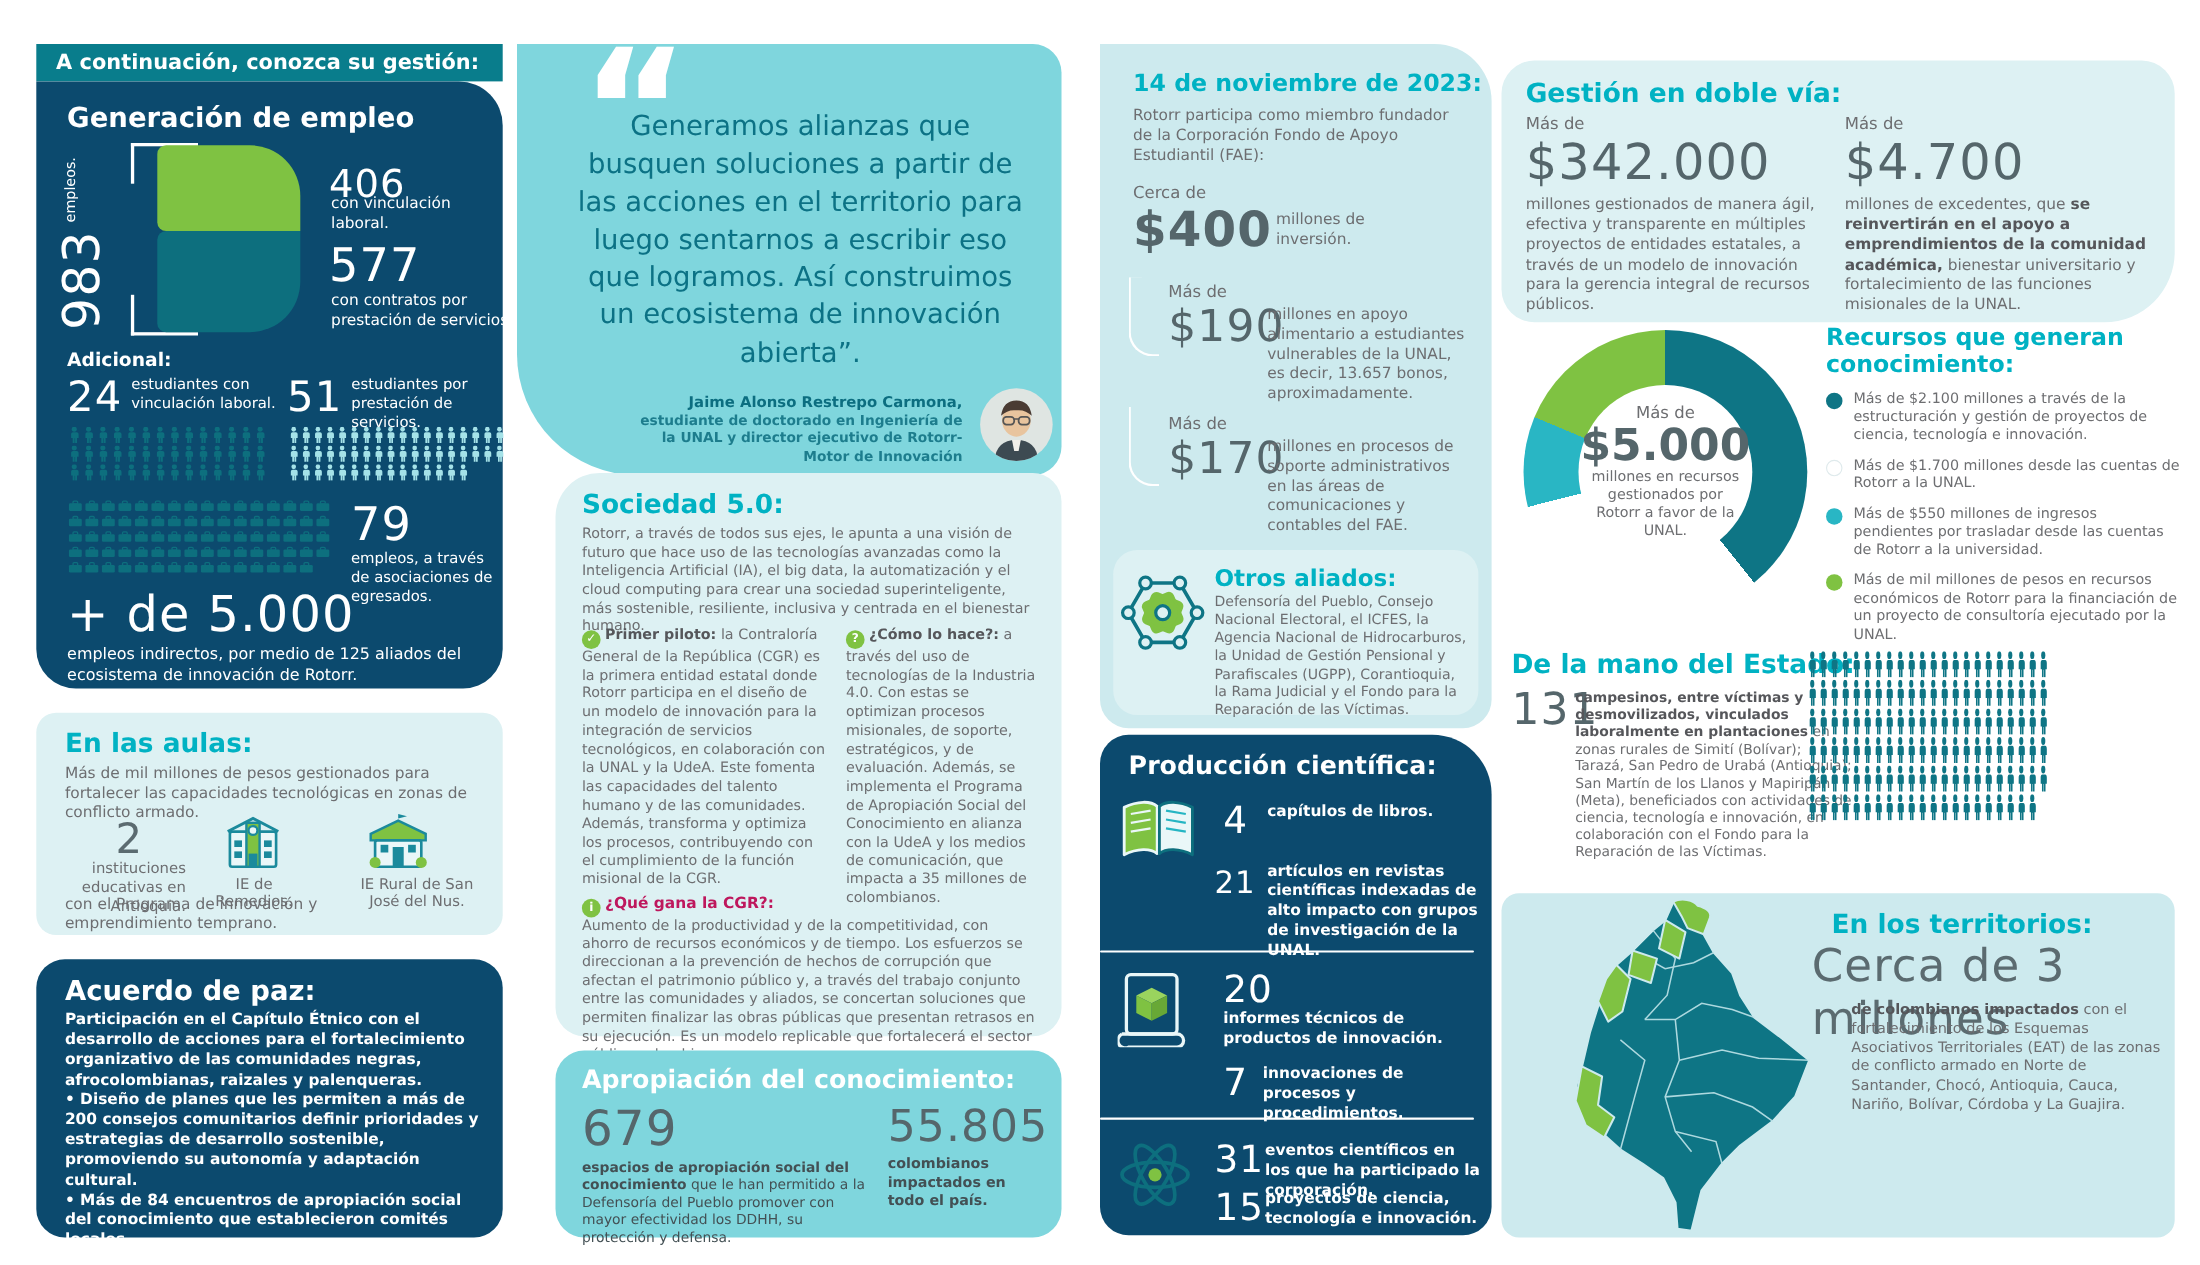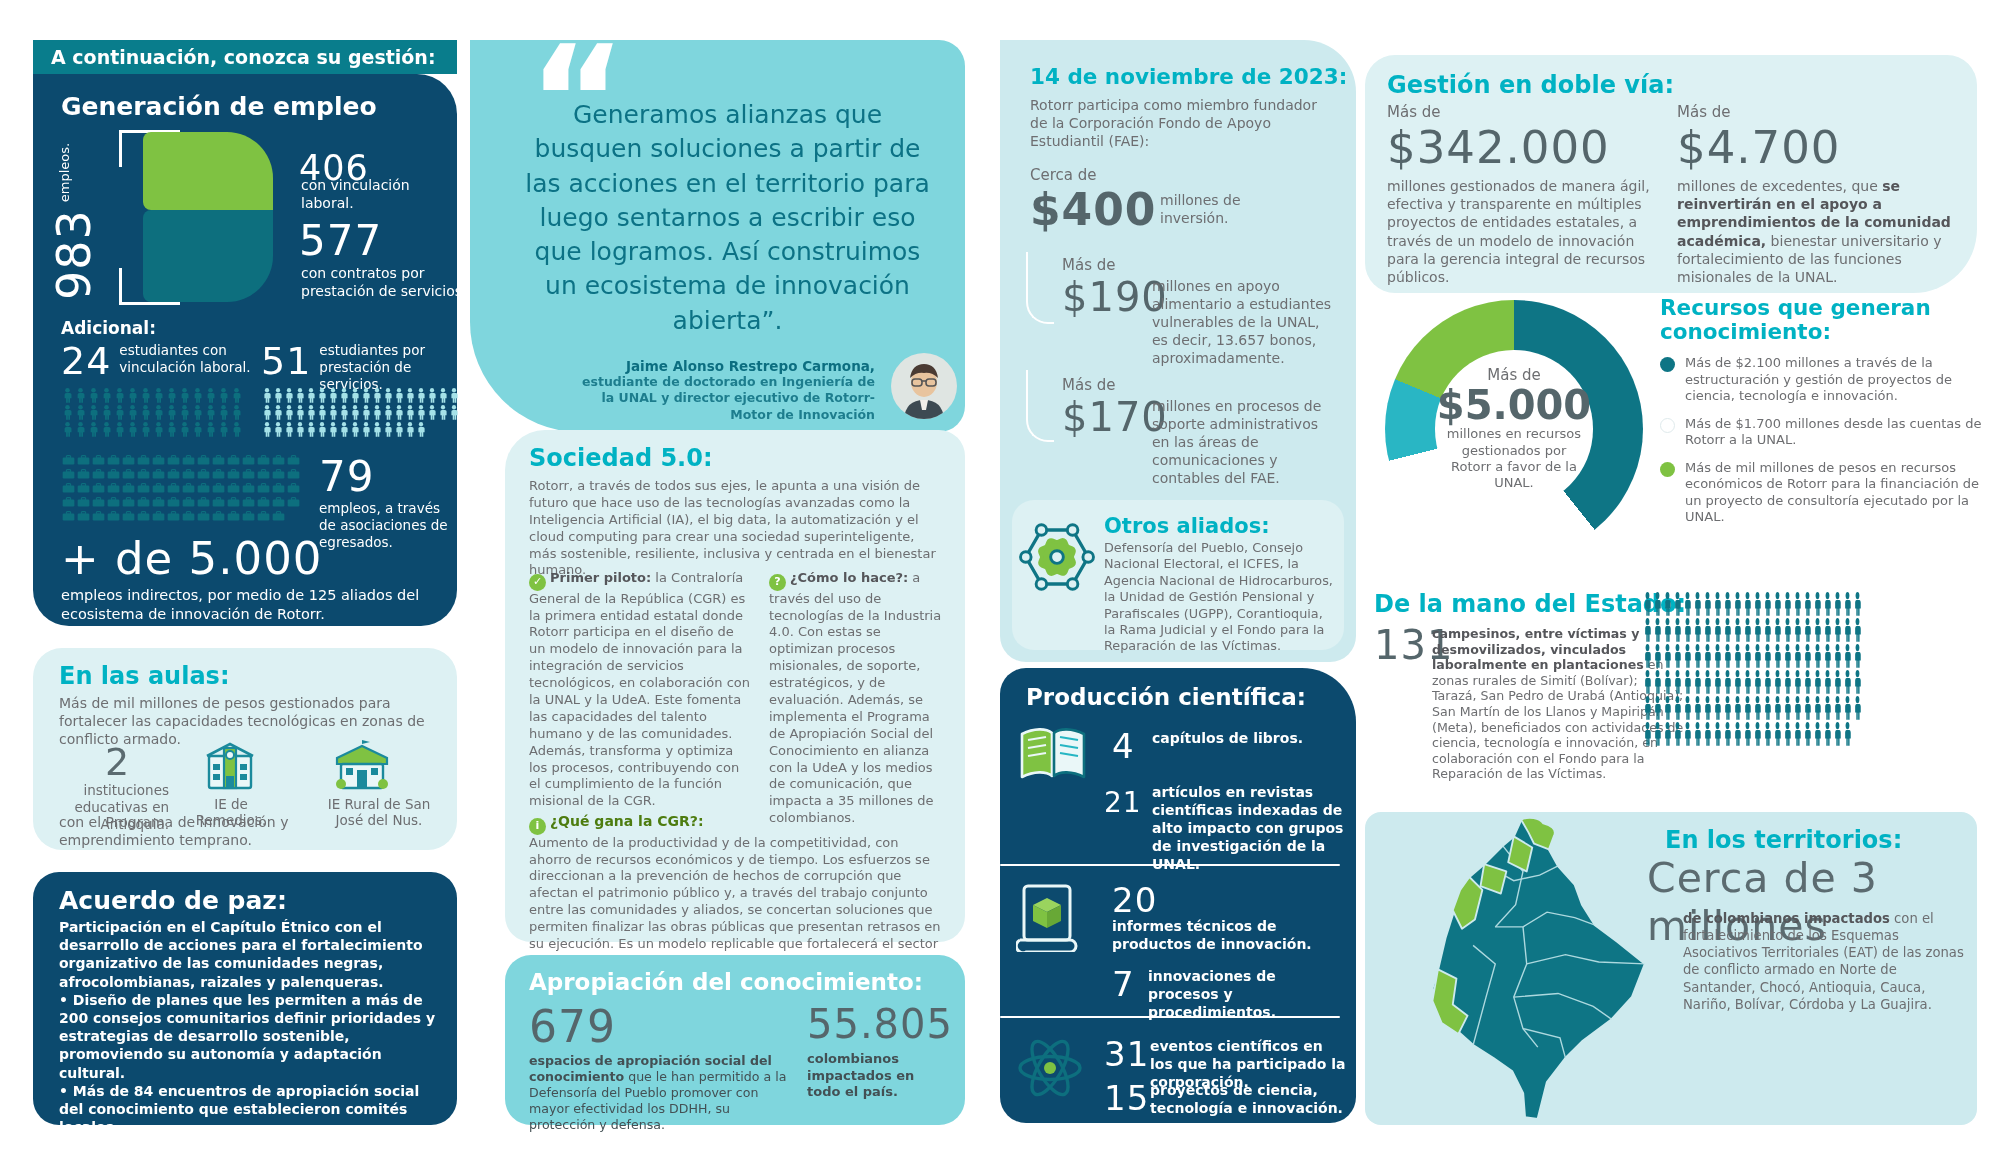--- a/index.html
+++ b/index.html
@@ -1104,21 +1104,21 @@
           </svg>
         </span>
       </div>
     <div class="abs w num" style="left:286px;top:382px;font-size:42px;line-height:1;">79</div>
     <div class="abs w" style="left:286px;top:426px;font-size:13.5px;line-height:1.25;width:135px;">empleos, a través de asociaciones de egresados.</div>
 
     <div class="abs w num" style="left:28px;top:458px;font-size:45px;">+ de 5.000</div>
     <div class="abs w" style="left:28px;top:512px;font-size:14.5px;line-height:1.3;width:370px;">empleos indirectos, por medio de 125 aliados del ecosistema de innovación de Rotorr.</div>
   </div>
 
-  <div class="abs pale" style="left:33px;top:648px;width:424px;height:202px;border-radius:29px;">
+  <div class="abs pale" style="left:33px;top:648px;width:424px;height:202px;border-radius:18px;">
     <div class="abs ct" style="left:26px;top:14px;font-size:24px;">En las aulas:</div>
     <div class="abs gray" style="left:26px;top:46px;font-size:14px;line-height:1.3;width:380px;">Más de mil millones de pesos gestionados para fortalecer las capacidades tecnológicas en zonas de conflicto armado.</div>
     <div class="abs dgray num" style="left:72px;top:92px;font-size:38px;">2</div>
     <div class="abs gray" style="left:18px;top:134px;font-size:13.5px;line-height:1.25;width:118px;text-align:right;">instituciones educativas en Antioquia.</div>
     <div class="abs" style="left:168px;top:88px;">
       <svg width="58" height="58" viewBox="0 0 58 58">
         <rect x="8" y="20" width="42" height="32" rx="2" fill="#eaf7f8" stroke="#1b8a9c" stroke-width="2.4"></rect>
         <rect x="23" y="12" width="12" height="40" fill="#7fc242" stroke="#1b8a9c" stroke-width="2.2"></rect>
         <circle cx="29" cy="19" r="4" fill="#eaf7f8" stroke="#1b8a9c" stroke-width="2"></circle>
         <path d="M6,20 L29,8 L52,20" fill="none" stroke="#1b8a9c" stroke-width="2.6"></path>
@@ -1190,21 +1190,21 @@
       <div style="width:224px;font-size:13px;line-height:1.3;">
         <span class="micon">✓</span><span class="b" style="color:#55565a;">Primer piloto:</span>
         <span class="gray">la Contraloría General de la República (CGR) es la primera entidad estatal donde Rotorr participa en el diseño de un modelo de innovación para la integración de servicios tecnológicos, en colaboración con la UNAL y la UdeA. Este fomenta las capacidades del talento humano y de las comunidades. Además, transforma y optimiza los procesos, contribuyendo con el cumplimiento de la función misional de la CGR.</span>
       </div>
       <div style="width:174px;font-size:13px;line-height:1.3;">
         <span class="micon">?</span><span class="b" style="color:#55565a;">¿Cómo lo hace?:</span>
         <span class="gray">a través del uso de tecnologías de la Industria 4.0. Con estas se optimizan procesos misionales, de soporte, estratégicos, y de evaluación. Además, se implementa el Programa de Apropiación Social del Conocimiento en alianza con la UdeA y los medios de comunicación, que impacta a 35 millones de colombianos.</span>
       </div>
     </div>
     <div class="abs" style="left:24px;top:382px;width:414px;font-size:13px;line-height:1.3;">
-      <span class="micon">i</span><span class="b" style="color:#4d7c0f;font-size:14px;">¿Qué gana la CGR?:</span><br>
+      <span class="micon">i</span><span class="b" style="color:#be185d;font-size:14px;">¿Qué gana la CGR?:</span><br>
       <span class="gray">Aumento de la productividad y de la competitividad, con ahorro de recursos económicos y de tiempo. Los esfuerzos se direccionan a la prevención de hechos de corrupción que afectan el patrimonio público y, a través del trabajo conjunto entre las comunidades y aliados, se concertan soluciones que permiten finalizar las obras públicas que presentan retrasos en su ejecución. Es un modelo replicable que fortalecerá el sector público colombiano.</span>
     </div>
   </div>
 
   <div class="abs lightteal" style="left:505px;top:955px;width:460px;height:170px;border-radius:26px;">
     <div class="abs wt" style="left:24px;top:14px;font-size:23px;">Apropiación del conocimiento:</div>
     <div class="abs num" style="left:24px;top:46px;font-size:44px;color:#55666b;">679</div>
     <div class="abs" style="left:24px;top:98px;width:258px;font-size:12.6px;line-height:1.28;color:#435054;">
       <span class="b">espacios de apropiación social del conocimiento</span><span> que le han permitido a la Defensoría del Pueblo promover con mayor efectividad los DDHH, su protección y defensa.</span>
     </div>
@@ -1331,20 +1331,24 @@
 
   <div class="abs" style="left:1660px;top:296px;width:322px;">
     <div class="ct" style="font-size:21.5px;line-height:1.1;margin-bottom:12px;">Recursos que generan conocimiento:</div>
     <div class="legend-item">
       <span class="dot" style="background: rgb(14, 117, 133);"></span>
       <span class="gray" style="font-size:13px;line-height:1.27;">Más de $2.100 millones a través de la estructuración y gestión de proyectos de ciencia, tecnología e innovación.</span>
     </div>
     <div class="legend-item">
       <span class="dot" style="border: 1px solid rgb(223, 234, 236); box-sizing: border-box; background: rgb(255, 255, 255);"></span>
       <span class="gray" style="font-size:13px;line-height:1.27;">Más de $1.700 millones desde las cuentas de Rotorr a la UNAL.</span>
+    </div>
+    <div class="legend-item">
+      <span class="dot" style="background: rgb(41, 182, 196);"></span>
+      <span class="gray" style="font-size:13px;line-height:1.27;">Más de $550 millones de ingresos pendientes por trasladar desde las cuentas de Rotorr a la universidad.</span>
     </div>
     <div class="legend-item">
       <span class="dot" style="background: rgb(127, 194, 66);"></span>
       <span class="gray" style="font-size:13px;line-height:1.27;">Más de mil millones de pesos en recursos económicos de Rotorr para la financiación de un proyecto de consultoría ejecutado por la UNAL.</span>
     </div>
   </div>
 
   <div class="abs ct" style="left:1374px;top:590px;font-size:24px;">De la mano del Estado:</div>
   <div class="abs num" style="left:1374px;top:622px;font-size:40px;color:#55666b;">131</div>
   <div class="abs" style="left:1432px;top:626px;width:252px;font-size:12.6px;line-height:1.24;color:#6d6e71;">

